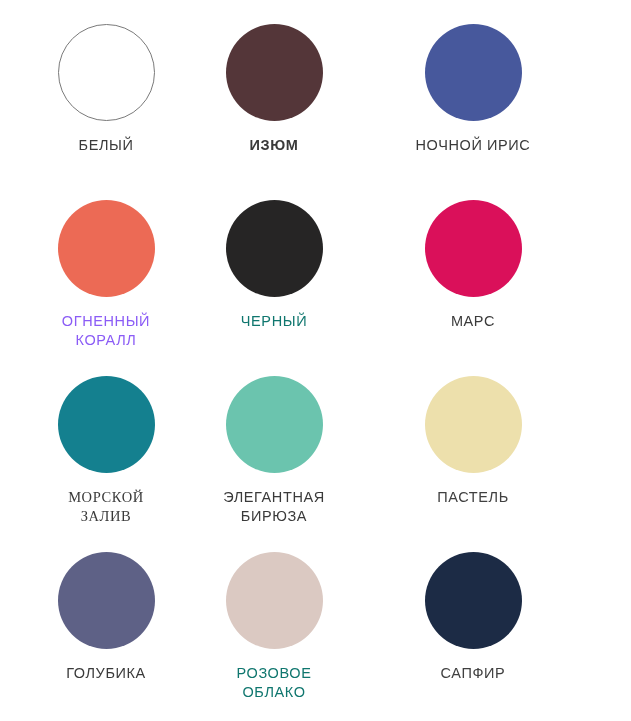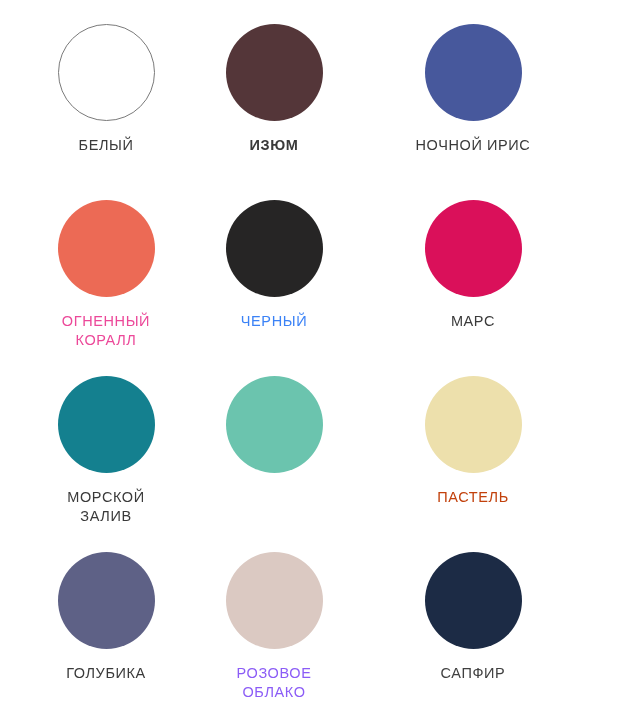--- a/index.html
+++ b/index.html
@@ -75,49 +75,51 @@
     <div class="swatch-cell col-1">
       <div class="swatch-circle" style="background: rgb(84, 54, 57);"></div>
       <div class="swatch-label" style="color: rgb(58, 58, 58); font-weight: bold;">ИЗЮМ</div>
     </div>
     <div class="swatch-cell col-2">
       <div class="swatch-circle" style="background: rgb(71, 88, 156);"></div>
       <div class="swatch-label" style="color: rgb(58, 58, 58); text-align: center;">НОЧНОЙ ИРИС</div>
     </div>
     <div class="swatch-cell col-0">
       <div class="swatch-circle" style="background: rgb(236, 106, 85);"></div>
-      <div class="swatch-label" style="color: #ec4899;">ОГНЕННЫЙ
+      <div class="swatch-label" style="color: #8b5cf6;">ОГНЕННЫЙ
 КОРАЛЛ</div>
     </div>
     <div class="swatch-cell col-1">
       <div class="swatch-circle" style="background: rgb(38, 37, 37);"></div>
-      <div class="swatch-label" style="color: #3b82f6;">ЧЕРНЫЙ</div>
+      <div class="swatch-label" style="color: #0f766e;">ЧЕРНЫЙ</div>
     </div>
     <div class="swatch-cell col-2">
       <div class="swatch-circle" style="background: rgb(218, 16, 90);"></div>
       <div class="swatch-label" style="color: rgb(58, 58, 58); text-align: center;">МАРС</div>
     </div>
     <div class="swatch-cell col-0">
       <div class="swatch-circle" style="background: rgb(20, 128, 143);"></div>
-      <div class="swatch-label" style="color: rgb(58, 58, 58);">МОРСКОЙ
+      <div class="swatch-label" style="color: rgb(58, 58, 58); font-family: Liberation Serif, serif;">МОРСКОЙ
 ЗАЛИВ</div>
     </div>
     <div class="swatch-cell col-1">
       <div class="swatch-circle" style="background: rgb(107, 196, 174);"></div>
+      <div class="swatch-label" style="color: rgb(58, 58, 58);">ЭЛЕГАНТНАЯ
+БИРЮЗА</div>
     </div>
     <div class="swatch-cell col-2">
       <div class="swatch-circle" style="background: rgb(237, 224, 172);"></div>
-      <div class="swatch-label" style="color: #c2410c;">ПАСТЕЛЬ</div>
+      <div class="swatch-label" style="color: #404040;">ПАСТЕЛЬ</div>
     </div>
     <div class="swatch-cell col-0">
       <div class="swatch-circle" style="background: rgb(94, 97, 134);"></div>
       <div class="swatch-label" style="color: rgb(58, 58, 58);">ГОЛУБИКА</div>
     </div>
     <div class="swatch-cell col-1">
       <div class="swatch-circle" style="background: rgb(219, 201, 194);"></div>
-      <div class="swatch-label" style="color: #8b5cf6;">РОЗОВОЕ
+      <div class="swatch-label" style="color: #0f766e;">РОЗОВОЕ
 ОБЛАКО</div>
     </div>
     <div class="swatch-cell col-2">
       <div class="swatch-circle" style="background: rgb(28, 43, 69);"></div>
       <div class="swatch-label" style="color: #404040;">САПФИР</div>
     </div>
   </div>
 
 </body></html>

